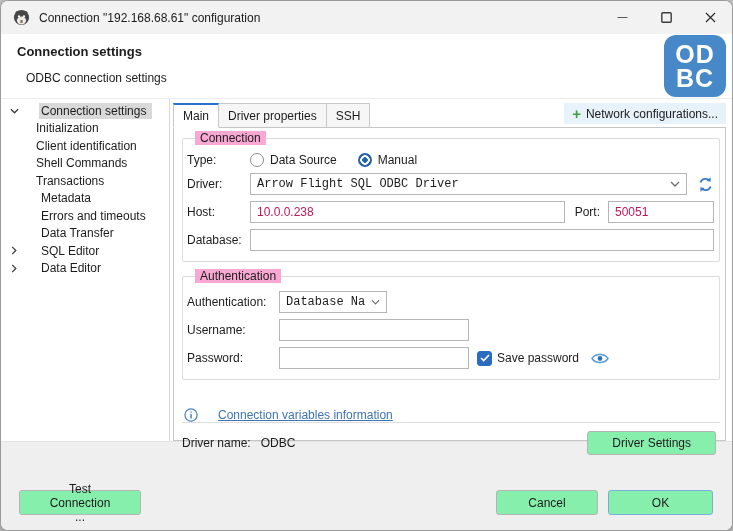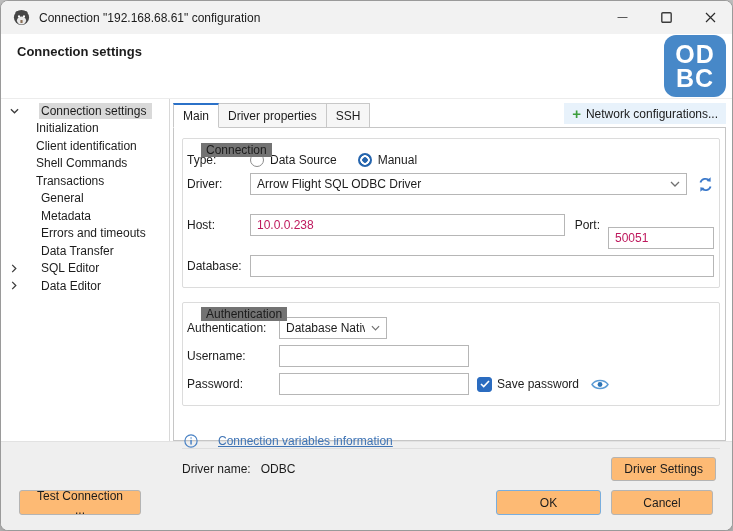--- a/index.html
+++ b/index.html
@@ -52,34 +52,34 @@
   .tab-fill{flex:1;display:flex;justify-content:flex-end;align-items:center;}
   .net-chip{
     background:#e8f2fb;height:21px;display:flex;align-items:center;gap:5px;
     padding:0 8px;margin-bottom:3px;cursor:default;
   }
   .panel{
     flex:1;border:1px solid #c6c6c6;background:#ffffff;display:flex;flex-direction:column;
     padding:10px 5px 0 8px;box-sizing:border-box;min-height:0;position:relative;z-index:2;
   }
   .group{border:1px solid #dcdcdc;border-radius:2px;position:relative;padding:14px 5px 10px 4px;margin:0 0 14px 0;}
-  .group-legend{position:absolute;top:-8px;left:18px;background:#737373;padding:0 5px;font-size:12px;margin-top:12px;}
+  .group-legend{position:absolute;top:-8px;left:12px;background:#f9a8d4;padding:0 5px;font-size:12px;}
   .grid{display:grid;row-gap:6px;column-gap:0;align-items:center;}
   .grid.conn{grid-template-columns:63px 1fr;}
   .grid.auth{grid-template-columns:92px 1fr;}
   .flabel{font-size:12px;}
   .txt{
     height:20px;border:1px solid #b6b6b6;font:12px "Liberation Sans",sans-serif;
     padding:0 6px;box-sizing:content-box;color:#be185d;outline:none;background:#fff;
   }
   .combo{
     height:22px;border:1px solid #b6b6b6;background:#fff;display:flex;align-items:center;
     padding:0 6px;cursor:default;box-sizing:border-box;
   }
-  .combo .combo-text{flex:1;white-space:nowrap;overflow:hidden;}
+  .combo .combo-text{flex:1;white-space:nowrap;overflow:hidden;font-family:Liberation Mono, monospace;}
   .combo .chev{flex:0 0 auto;margin-left:6px;}
   .radio-row{display:flex;align-items:center;gap:21px;}
   .radio{display:flex;align-items:center;gap:6px;cursor:default;}
   .radio-dot{width:14px;height:14px;border-radius:50%;border:1px solid #8a8a8a;background:#fff;box-sizing:border-box;}
   .radio.checked .radio-dot{
     border:none;
     background:radial-gradient(circle,#2565ae 0 2.5px,#ffffff 3px 4.5px,#2565ae 5px 100%);
   }
   .row-flex{display:flex;align-items:center;min-width:0;}
   .checkbox{
@@ -90,22 +90,22 @@
   .checkbox.checked{background:#2b6cc0;border-color:#2b6cc0;}
   .checkbox.checked svg{display:block;}
   .link-row{display:flex;align-items:center;gap:20px;margin:14px 0 0 2px;}
   .link{color:#3f74b5;text-decoration:underline;cursor:pointer;}
   .drv-row{
     margin-top:auto;border-top:1px solid #dedede;height:40px;display:flex;align-items:center;
     padding:0 4px 0 0;flex:0 0 auto;
   }
   .drv-row .gap{width:10px;}
   .btn{
-    background:#fdba74;border:1px solid #b4b4b4;border-radius:3px;height:25px;
-    font:12px "Liberation Sans",sans-serif;color:#1c1c1c;padding:0 12px;cursor:default;
+    background:#86efac;border:1px solid #b4b4b4;border-radius:3px;height:25px;
+    font:12px "Liberation Sans",sans-serif;color:#1c1c1c;padding:0 24px;cursor:default;
     display:inline-flex;align-items:center;justify-content:center;box-sizing:border-box;
   }
   .btn.small{height:24px;}
   
   .footer{height:88px;background:#efefef;flex:0 0 auto;position:relative;border-top:1px solid #e2e2e2;}
   .footer .test{position:absolute;left:18px;top:48px;width:122px;}
   .footer .okc{position:absolute;right:19px;top:48px;display:flex;gap:10px;}
   .footer .ok{width:105px;border-color:#79aede;}
   .footer .cancel{width:102px;}
   .plus{color:#3c9e3c;font-weight:bold;font-size:15px;line-height:1;}
@@ -139,20 +139,21 @@
     </span>
     <span class="tb-btn">
       <svg width="11" height="11" viewBox="0 0 11 11">
           <path d="M1 1 L10 10 M10 1 L1 10" stroke="#2c2c2c" stroke-width="1.2"></path>
         </svg>
     </span>
   </div>
 
   <div class="header">
     <div class="header-title">Connection settings</div>
+    <div class="header-sub">ODBC connection settings</div>
     <div class="odbc-logo">
       <span>OD</span>
       <span>BC</span>
     </div>
   </div>
 
   <div class="body">
     <div class="sidebar" id="sidebar-tree">
         <div class="tree-row lvl0 selected">
           <span class="tree-chevron">
@@ -166,24 +167,20 @@
           <span class="tree-label">Initialization</span>
         </div>
         <div class="tree-row lvl1">
           <span class="tree-label">Client identification</span>
         </div>
         <div class="tree-row lvl1">
           <span class="tree-label">Shell Commands</span>
         </div>
         <div class="tree-row lvl1">
           <span class="tree-label">Transactions</span>
-        </div>
-        <div class="tree-row lvl0">
-          <span class="tree-chevron"></span>
-          <span class="tree-label">General</span>
         </div>
         <div class="tree-row lvl0">
           <span class="tree-chevron"></span>
           <span class="tree-label">Metadata</span>
         </div>
         <div class="tree-row lvl0">
           <span class="tree-chevron"></span>
           <span class="tree-label">Errors and timeouts</span>
         </div>
         <div class="tree-row lvl0">
@@ -250,21 +247,21 @@
                 <path d="M12.8 1.2 L12.8 5.4 L8.8 4.6 Z" fill="#3b79ca"></path>
                 <path d="M12.8 9.8 a5.1 5.1 0 0 1 -8.6 1.9" fill="none" stroke="#3b79ca" stroke-width="1.7"></path>
                 <path d="M3.2 14.8 L3.2 10.6 L7.2 11.4 Z" fill="#3b79ca"></path>
               </svg>
             </span>
 
             <span class="flabel">Host:</span>
             <span class="row-flex">
               <input class="txt" style="flex: 1 1 0%;" value="10.0.0.238">
               <span class="flabel" style="margin:0 8px 0 10px;">Port:</span>
-              <input class="txt" style="width: 92px; margin-top: 26px;" value="50051">
+              <input class="txt" style="width: 92px;" value="50051">
             </span>
 
             <span class="flabel">Database:</span>
             <input class="txt" value="" style="">
           </div>
         </div>
 
         <div class="group">
           <span class="group-legend">Authentication</span>
           <div class="grid auth">
@@ -320,18 +317,18 @@
           <button class="btn small">Driver Settings</button>
         </div>
 
       </div>
     </div>
   </div>
 
   <div class="footer">
     <button class="btn test">Test Connection ...</button>
     <span class="okc">
+      <button class="btn cancel">Cancel</button>
       <button class="btn ok">OK</button>
-      <button class="btn cancel">Cancel</button>
     </span>
   </div>
 
 </div>
 
 </body></html>

